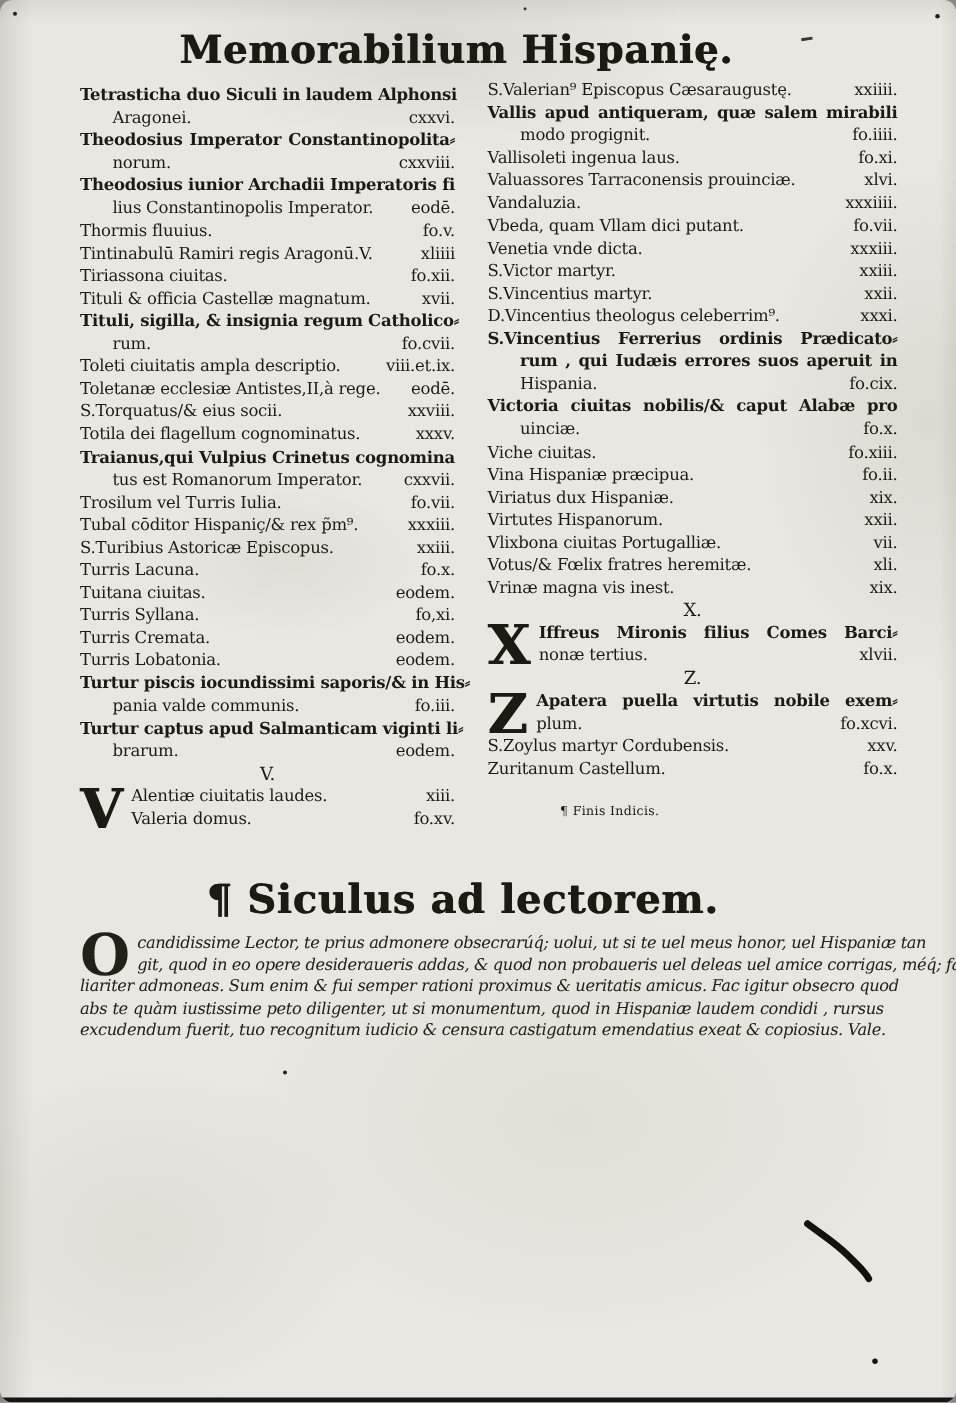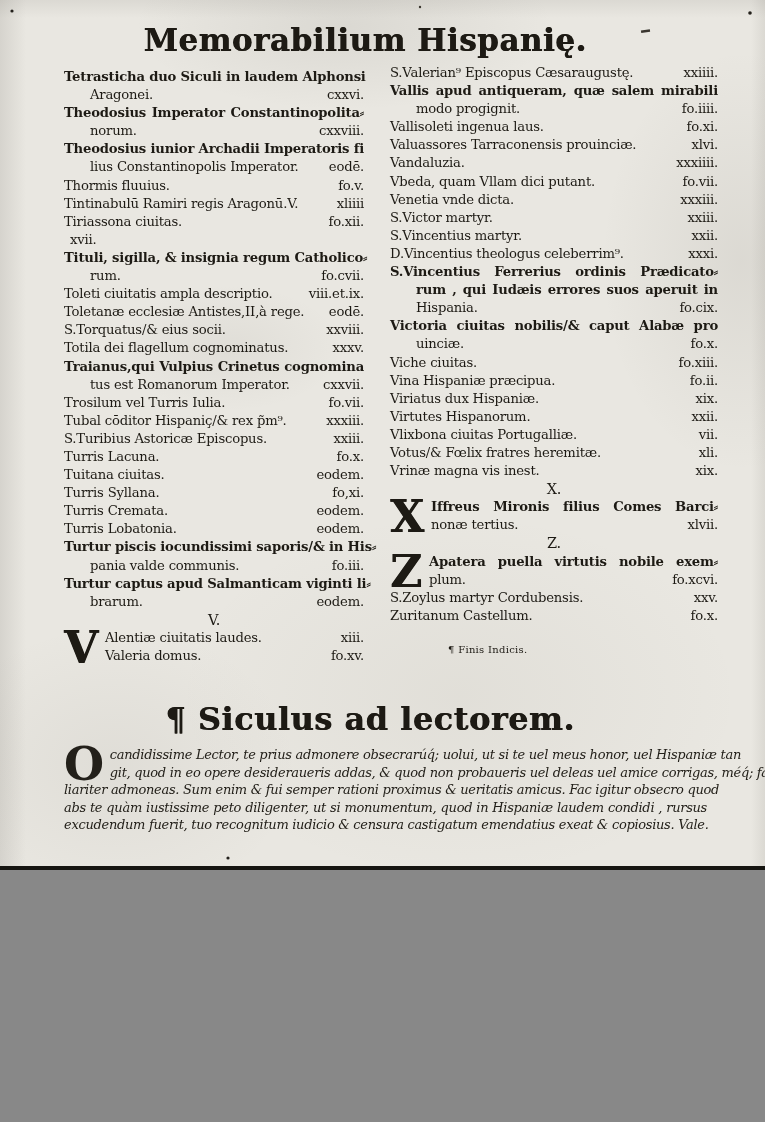--- a/index.html
+++ b/index.html
@@ -1,29 +1,30 @@
 <!DOCTYPE html>
 <html><head>
 <meta charset="utf-8">
 <style>
   html,body{margin:0;padding:0;background:#888;}
   .page{
-    position:relative; width:765px; height:870px; overflow:hidden;
+    position:relative; width:765px; height:1122px; overflow:hidden;
     font-family:"DejaVu Serif", "DejaVu Sans", serif;
     color:#1d1a14;
     background-color:#e9e7e1;
     background-image:
       radial-gradient(ellipse 300px 120px at 45% 3%, rgba(90,88,80,0.10), transparent 70%),
       radial-gradient(ellipse 200px 300px at 97% 30%, rgba(100,95,85,0.10), transparent 70%),
       radial-gradient(ellipse 260px 200px at 15% 88%, rgba(110,105,95,0.08), transparent 70%),
       radial-gradient(ellipse 400px 260px at 60% 80%, rgba(120,115,100,0.07), transparent 70%),
       radial-gradient(ellipse 160px 90px at 30% 40%, rgba(100,95,85,0.07), transparent 70%),
       linear-gradient(to right, rgba(95,92,84,0.14), rgba(0,0,0,0) 26px),
       linear-gradient(to left, rgba(95,92,84,0.10), rgba(0,0,0,0) 14px),
       linear-gradient(to bottom, rgba(95,92,84,0.10), rgba(0,0,0,0) 18px);
+    border-radius: 10px;
   }
   .title{
     position:absolute; top:22px; left:0; width:730px; text-align:center;
     font-size:31px; font-weight:bold; letter-spacing:0.5px;
     text-shadow:0.6px 0 0 currentColor;
   }
   .col{position:absolute; font-size:13.2px; letter-spacing:-0.2px;}
   .col-left{left:64px; top:68px; width:300px;}
   .col-right{left:390px; top:64px; width:328px;}
   .row{display:flex; justify-content:space-between; line-height:18.1px; white-space:nowrap;}
@@ -88,20 +89,21 @@
       </div>
       <div class="row">
         <span class="t">Tintinabulū Ramiri regis Aragonū.V.</span>
         <span class="n">xliiii</span>
       </div>
       <div class="row">
         <span class="t">Tiriassona ciuitas.</span>
         <span class="n">fo.xii.</span>
       </div>
       <div class="row">
+        <span class="t">Tituli &amp; officia Castellæ magnatum.</span>
         <span class="n">xvii.</span>
       </div>
       <div class="row full">
         <span class="t">Tituli, sigilla, &amp; insignia regum Catholico⸗</span>
       </div>
       <div class="row">
         <span class="t ind">rum.</span>
         <span class="n">fo.cvii.</span>
       </div>
       <div class="row">

